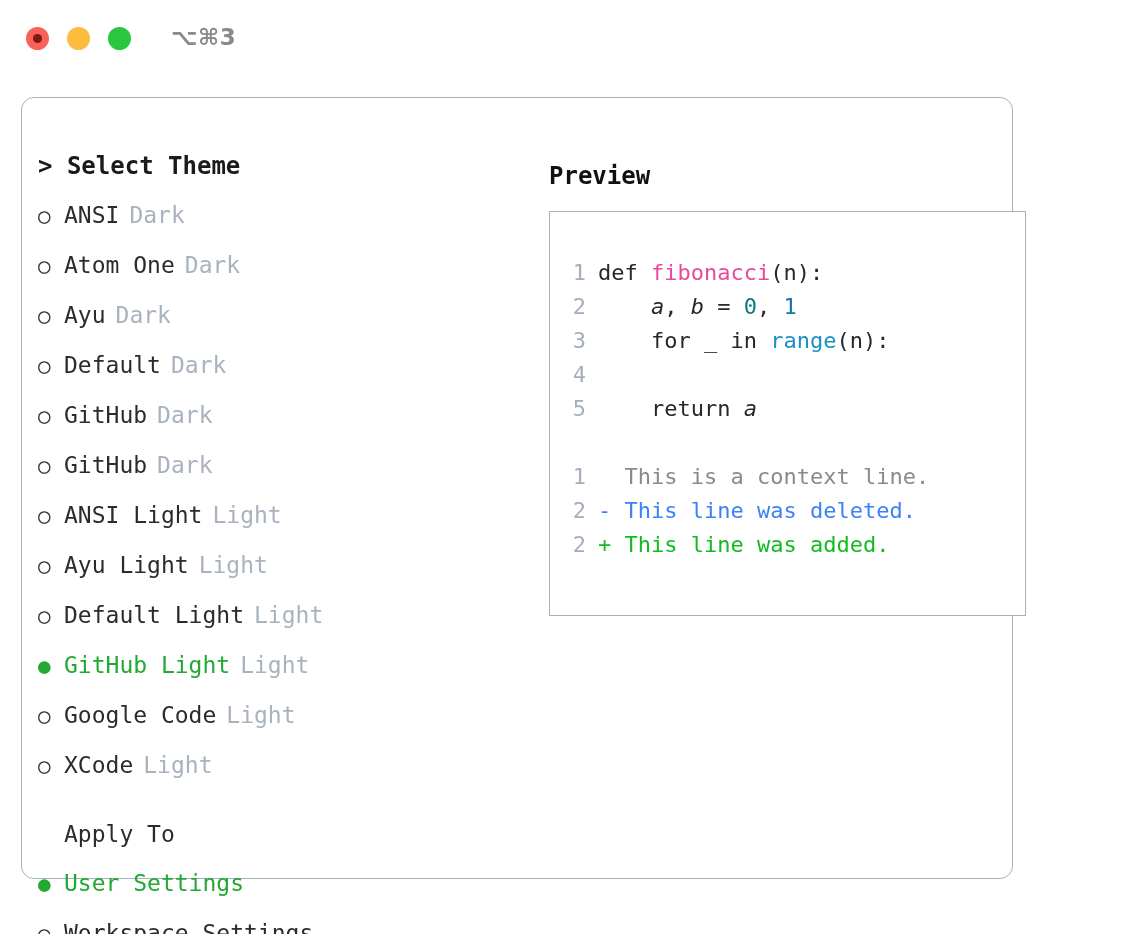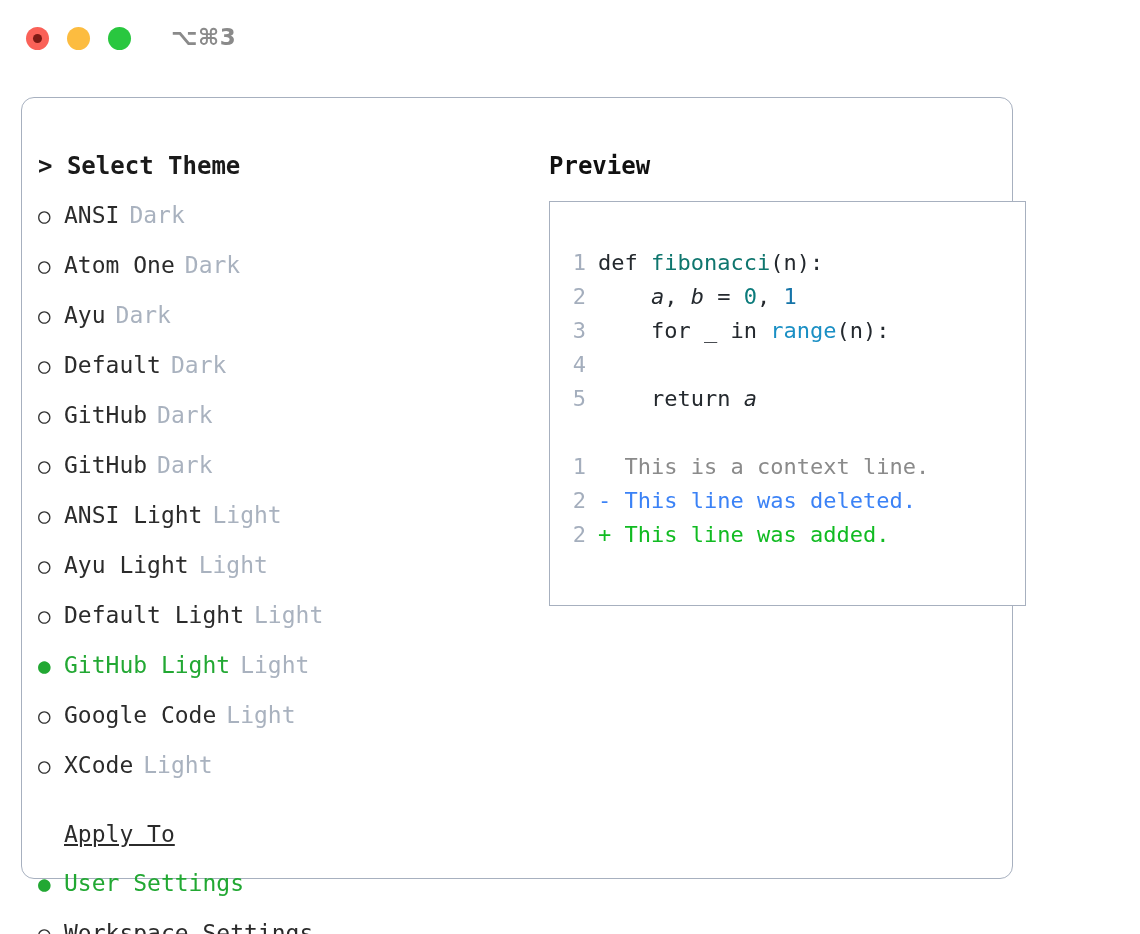--- a/index.html
+++ b/index.html
@@ -124,36 +124,35 @@
     color: #a9b2bf;
     margin-left: 10px;
   }
 
   .apply-head {
     font-size: 23px;
     color: #2b2b2b;
     line-height: 34px;
     padding-left: 26px;
     white-space: pre;
-    text-decoration: underline;
   }
   .spacer-line { height: 34px; }
 
   .hint {
     font-size: 22px;
     color: #a9b2bf;
     line-height: 34px;
     width: 420px;
   }
 
   
   .right-col {
     position: absolute;
     left: 479px;
-    top: 51px;
+    top: 61px;
     width: 500px;
     padding-left: 48px;
   }
   .preview-title {
     font-size: 24px;
     font-weight: bold;
     color: #111111;
     line-height: 34px;
   }
   .code-box {
@@ -174,21 +173,21 @@
   .lineno {
     flex: 0 0 48px;
     text-align: right;
     color: #a4aebd;
     padding-right: 12px;
     box-sizing: border-box;
   }
   .code-text { color: #24292e; }
   .blank-line { height: 34px; }
 
-  .tok-fn    { color: #0f766e; }
+  .tok-fn    { color: #ec4899; }
   .tok-num   { color: #0b7b7b; }
   .tok-num2  { color: #1574a8; }
   .tok-call  { color: #1a8fc4; }
   .tok-var   { font-style: italic; }
   .tok-ctx   { color: #8a8a8a; }
   .tok-del   { color: #3b82f6; }
   .tok-add   { color: #11bb22; }
 </style>
 </head>
 <body>

